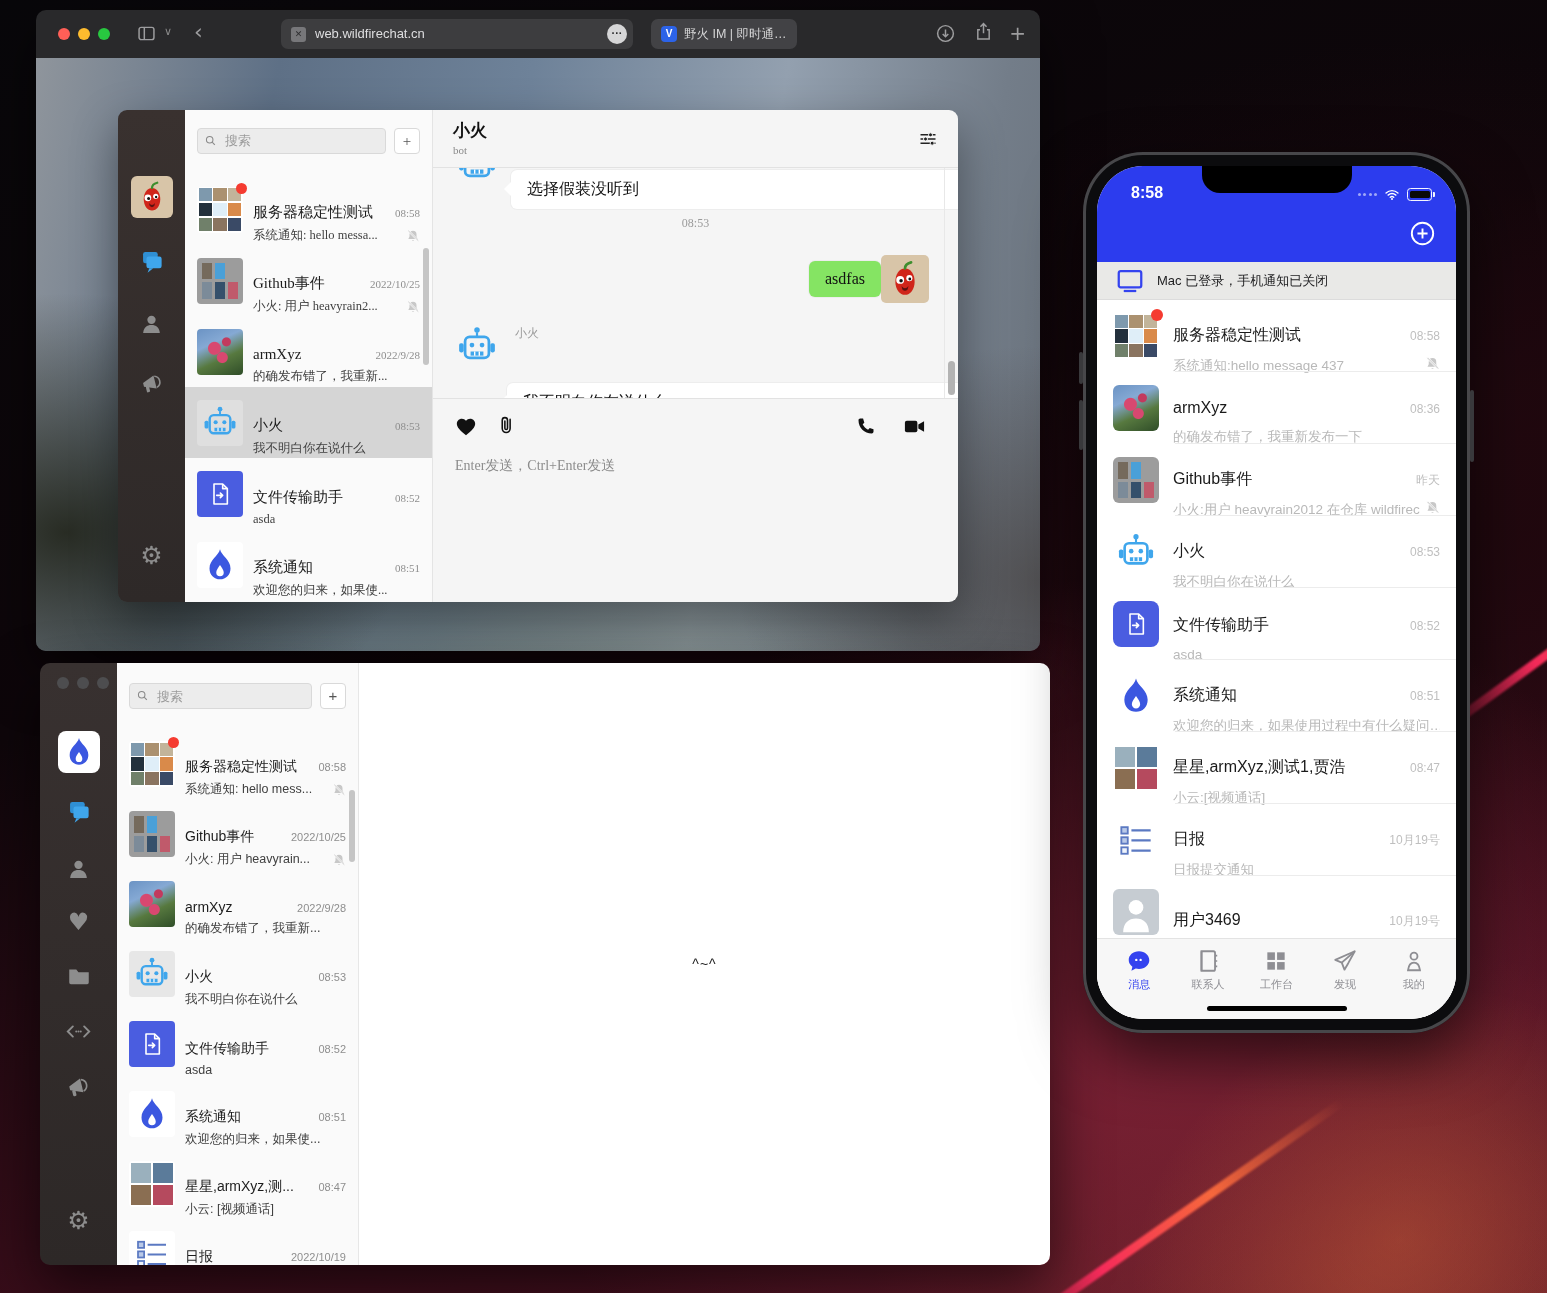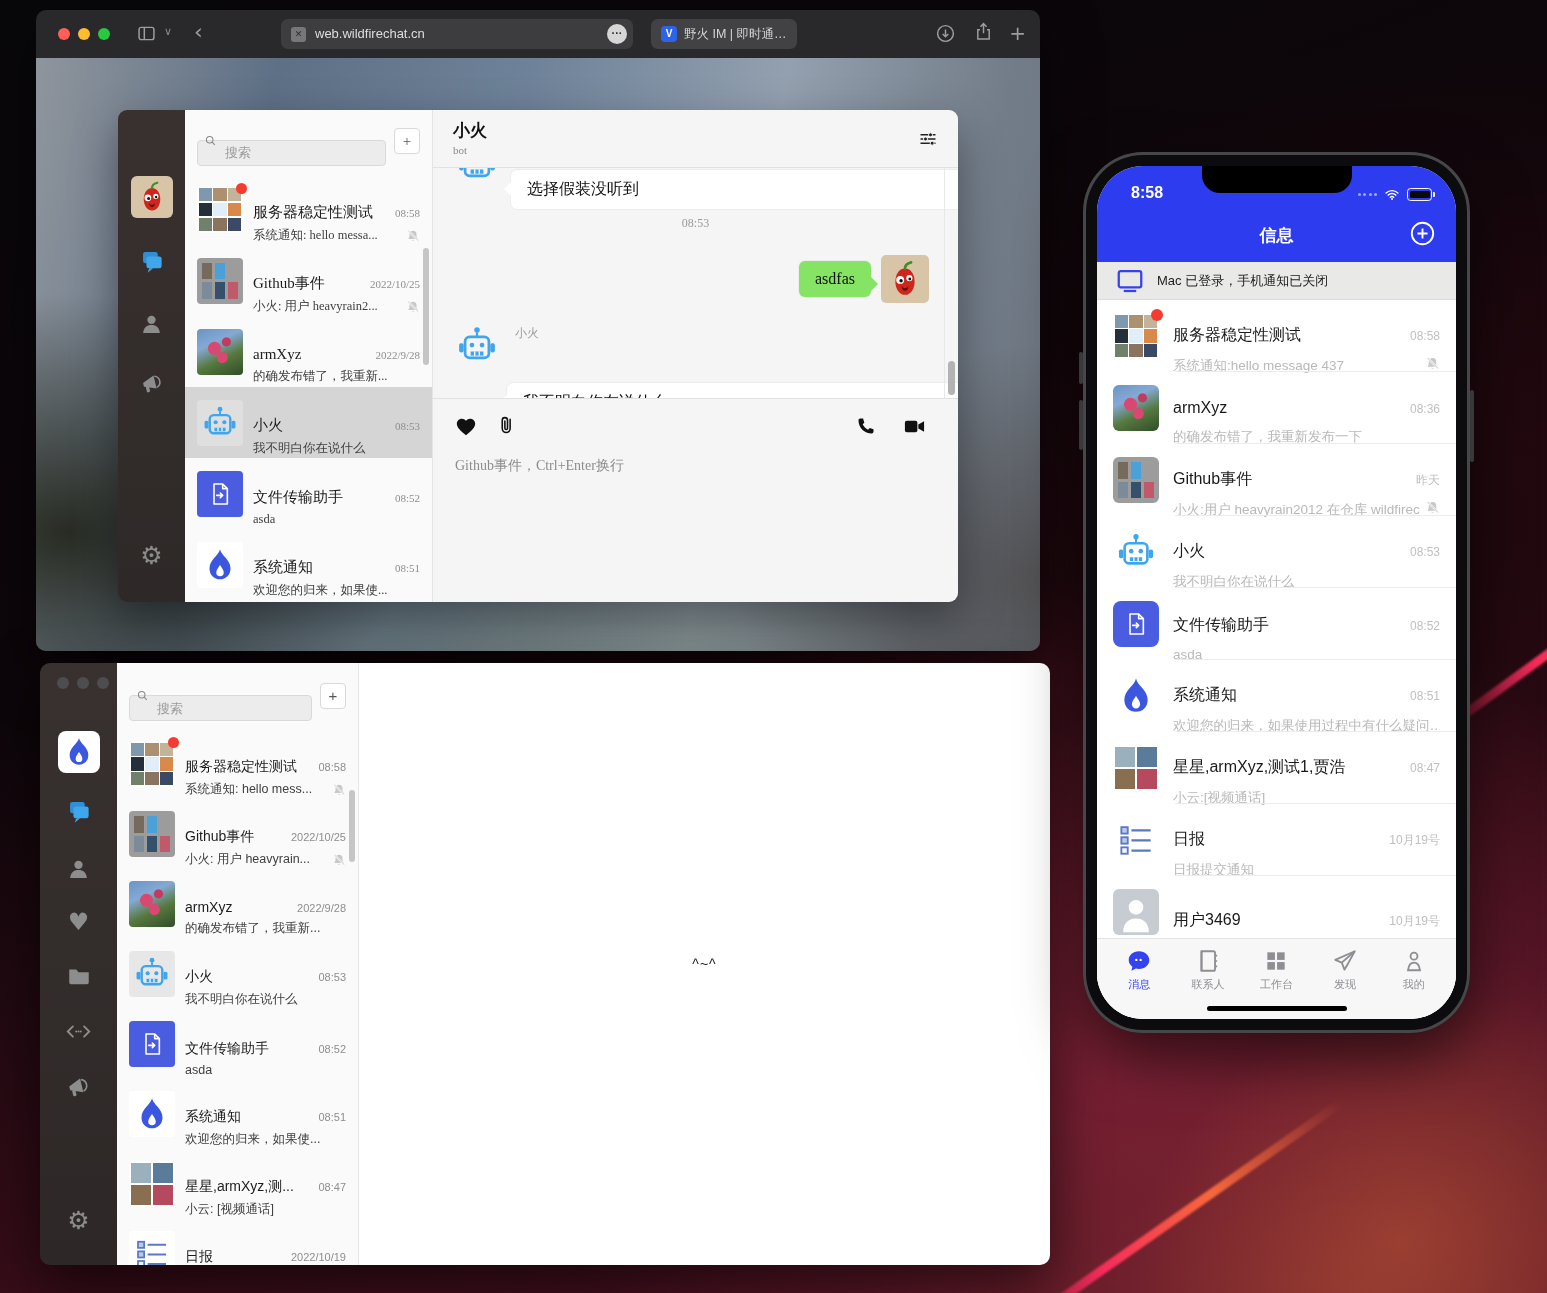--- a/index.html
+++ b/index.html
@@ -76,21 +76,21 @@
   .g4 i:nth-of-type(1){background:#9ab0bd}.g4 i:nth-of-type(2){background:#5b7b9a}
   .g4 i:nth-of-type(3){background:#8a6e52}.g4 i:nth-of-type(4){background:#b54a5e}
   .arb { background:#e7e7e7; } .aw { background:#fff; }
   .adc { background:#4a5de0; } .afl { background:#fff; }
   .arw { background:#fff; } .aus { background:#c6ccd2; border-radius:4px; overflow:hidden; }
   .app { background:#d8c5a8; }
 
   .searchrow { display:flex; gap:8px; align-items:center; }
   .sinput { position:relative; flex:1; height:26px; }
   .sinput input { width:100%; height:26px; background:#ececec; border:1px solid #d9d9d9; border-radius:4px;
-    padding:0 8px 0 27px; font-size:13px; color:#333; outline:none; font-family:inherit;margin-top:12px; }
+    padding:0 8px 0 27px; font-size:13px; color:#333; outline:none; font-family:inherit; }
   .sinput input::placeholder { color:#9a9a9a; }
   .sinput .mag { position:absolute; left:7px; top:5.5px; color:#8a8a8a; }
   .plusbtn { width:26px; height:26px; background:#fff; border:1px solid #d9d9d9; border-radius:4px;
     font-size:15px; color:#555; text-align:center; line-height:24px; flex:none; }
 
   .crow { display:flex; align-items:center; gap:10px; padding:0 12px; }
   .rtxt { flex:1; min-width:0;margin-top:28px; }
   .rtop { display:flex; align-items:baseline; }
   .rname { flex:1; font-size:15px; color:#1c1c1c; white-space:nowrap; overflow:hidden; }
   .rtime { flex:none; margin-left:6px; font-size:11px; color:#8e8e8e; }
@@ -541,21 +541,21 @@
         <svg class="ic sliders" width="20" height="20">
             <use href="#sym-sliders"></use>
           </svg>
       </div>
       <div class="msgs">
         <svg class="ic abs" style="left:22px;top:-26px" width="44" height="44">
             <use href="#sym-robot"></use>
           </svg>
         <div class="abs bubble left" style="left:78px;top:2px">选择假装没听到</div>
         <div class="timediv">08:53</div>
-        <div class="abs" style="right:29px;top:87px;display:flex;align-items:center;gap:10px">
+        <div class="abs" style="right:29px;top:87px;display:flex;align-items:center;">
           <div class="bubble green">asdfas</div>
           <div class="av avc app" style="width:48px;height:48px;border-radius:5px">
             <svg class="ic" width="42" height="42">
                 <use href="#sym-pepper"></use>
               </svg>
           </div>
         </div>
         <svg class="ic abs" style="left:22px;top:156px" width="44" height="44">
             <use href="#sym-robot"></use>
           </svg>
@@ -569,21 +569,21 @@
           </svg>
         <svg class="ic iico" style="left:64px;top:16px" width="21" height="21">
             <use href="#sym-clip"></use>
           </svg>
         <svg class="ic iico" style="right:82px;top:17px" width="20" height="20">
             <use href="#sym-phone"></use>
           </svg>
         <svg class="ic iico" style="right:32px;top:16px" width="23" height="23">
             <use href="#sym-video"></use>
           </svg>
-        <div class="hint">Github事件，Ctrl+Enter换行</div>
+        <div class="hint">Enter发送，Ctrl+Enter发送</div>
       </div>
     </div>
   </div>
 
   <div class="abs deskwin">
     <div class="sidebar">
       <div class="lights" style="position:absolute;left:17px;top:14px;display:flex;gap:8px">
         <span class="tl c-dim"></span>
         <span class="tl c-dim"></span>
         <span class="tl c-dim"></span>
@@ -789,21 +789,20 @@
               <i></i>
               <i></i>
             </span>
           <svg class="ic" width="18" height="15" style="color:#fff">
               <use href="#sym-wifi"></use>
             </svg>
           <span class="batt">
               <i></i>
             </span>
         </div>
-        <div class="pnavtitle">信息</div>
         <svg class="ic pplus" width="27" height="27" style="color:#fff">
             <use href="#sym-plusc"></use>
           </svg>
       </div>
       <div class="notch"></div>
       <div class="pbanner">
         <svg class="ic" width="30" height="30" style="color:#3443ef">
             <use href="#sym-monitor"></use>
           </svg>
         <span class="btext">Mac 已登录，手机通知已关闭</span>

